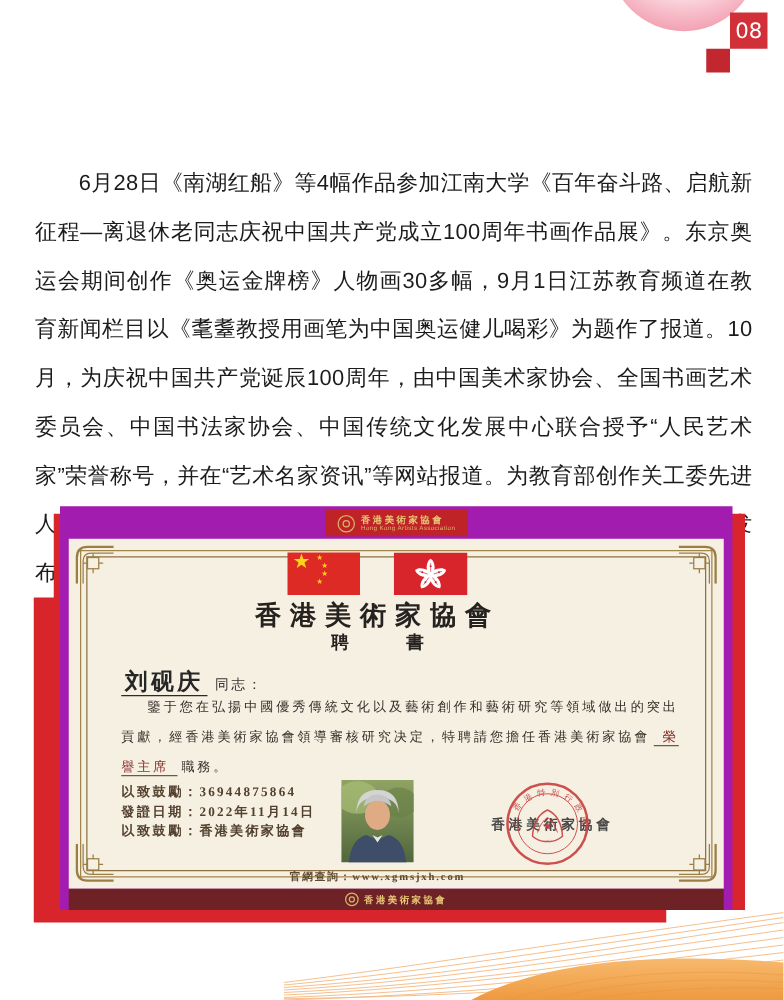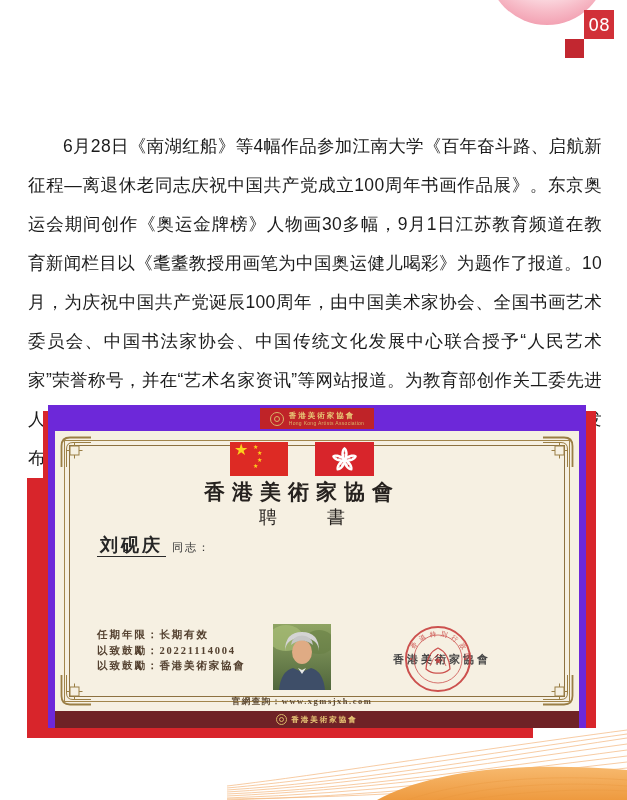--- a/index.html
+++ b/index.html
@@ -16,21 +16,21 @@
 
   
   .intro{position:absolute;left:28px;top:127px;width:574px;margin:0;
     font-size:17.5px;line-height:39px;color:#1b1b1b;text-align:justify;text-indent:2em;
     letter-spacing:0.3px;}
 
   
   .cert{position:absolute;left:27px;top:405px;width:570px;height:335px;}
   .red-a{position:absolute;left:16px;top:6px;width:553px;height:317px;background:#d8252b;}
   .red-b{position:absolute;left:0;top:73px;width:506px;height:260px;background:#d8252b;}
-  .maroon{position:absolute;left:21px;top:0;width:538px;height:323px;background:#6d28d9;}
+  .maroon{position:absolute;left:21px;top:0;width:538px;height:323px;background:#a21caf;}
 
   .band{position:absolute;top:0;left:0;right:0;height:26px;display:flex;justify-content:center;}
   .band-box{margin-top:3px;height:21px;background:#bf2328;display:flex;align-items:center;
     gap:5px;padding:0 10px;}
   .band-logo{width:12px;height:12px;border:1px solid #d9b568;border-radius:50%;position:relative;flex:0 0 auto;}
   .band-logo::after{content:"";position:absolute;left:3px;top:3px;width:4px;height:4px;
     border:1px solid #d9b568;border-radius:50%;}
   .band-texts{display:flex;flex-direction:column;line-height:1;}
   .band-org{font-size:7.5px;font-weight:bold;color:#e7c575;letter-spacing:2px;
     font-family:"Liberation Serif",serif;}
@@ -51,21 +51,21 @@
   .flag-cn{width:58px;height:34px;background:#dd2a24;position:relative;flex:0 0 auto;}
   .flag-cn .st{position:absolute;color:#fcd21c;line-height:1;}
   .st-big{font-size:16px;left:4px;top:0px;}
   .st1{font-size:6px;left:23px;top:2px;}
   .st2{font-size:6px;left:27px;top:8px;}
   .st3{font-size:6px;left:27px;top:15px;}
   .st4{font-size:6px;left:23px;top:21px;}
   .flag-hk{width:59px;height:34px;flex:0 0 auto;}
 
   .cert-title{top:47px;font-size:21px;font-weight:bold;letter-spacing:7px;color:#26221f;}
-  .cert-subtitle{top:74px;font-size:18px;font-weight:normal;letter-spacing:16px;padding-left:16px;color:#26221f;}
+  .cert-subtitle{top:74px;font-size:14px;font-weight:bold;letter-spacing:16px;padding-left:16px;color:#26221f;}
 
   .addressee{position:absolute;left:42px;top:102px;}
   .name{font-size:18px;font-weight:bold;letter-spacing:3px;color:#262626;
     border-bottom:1.5px solid #2a2a2a;padding:0 3px 1px;}
   .honorific{font-size:11px;letter-spacing:2px;color:#333;margin-left:6px;}
 
   .cert-body{position:absolute;left:42px;right:36px;top:124px;margin:0;
     font-size:10.5px;line-height:24px;letter-spacing:2.2px;text-align:justify;text-indent:2em;
     color:#33302b;}
   .position{color:#8a3030;border-bottom:1px solid #6b5a45;padding:0 7px;margin:0 3px;}
@@ -200,30 +200,31 @@
           </svg>
         </div>
 
         <div class="centered cert-title">香港美術家協會</div>
         <div class="centered cert-subtitle">聘　書</div>
 
         <div class="addressee">
           <span class="name">刘砚庆</span><span class="honorific">同志：</span>
         </div>
 
+        <p class="cert-body"><span>鑒于您在弘揚中國優秀傳統文化以及藝術創作和藝術研究等領域做出的突出貢獻，經香港美術家協會領導審核研究决定，特聘請您擔任香港美術家協會</span><span class="position">榮譽主席</span><span>職務。</span></p>
 
 
         <div class="fields">
           <div class="field-row">
-            <span class="field-label">任期年限：</span>
-            <span class="field-value">长期有效</span>
+            <span class="field-label">以致鼓勵：</span>
+            <span class="field-value">36944875864</span>
           </div>
           <div class="field-row">
-            <span class="field-label">以致鼓勵：</span>
-            <span class="field-value">20221114004</span>
+            <span class="field-label">發證日期：</span>
+            <span class="field-value">2022年11月14日</span>
           </div>
           <div class="field-row">
             <span class="field-label">以致鼓勵：</span>
             <span class="field-value">香港美術家協會</span>
           </div>
         </div>
 
         <svg class="photo" viewBox="0 0 58 66">
           <defs>
             <linearGradient id="pg" x1="0" y1="0" x2="0" y2="1">

